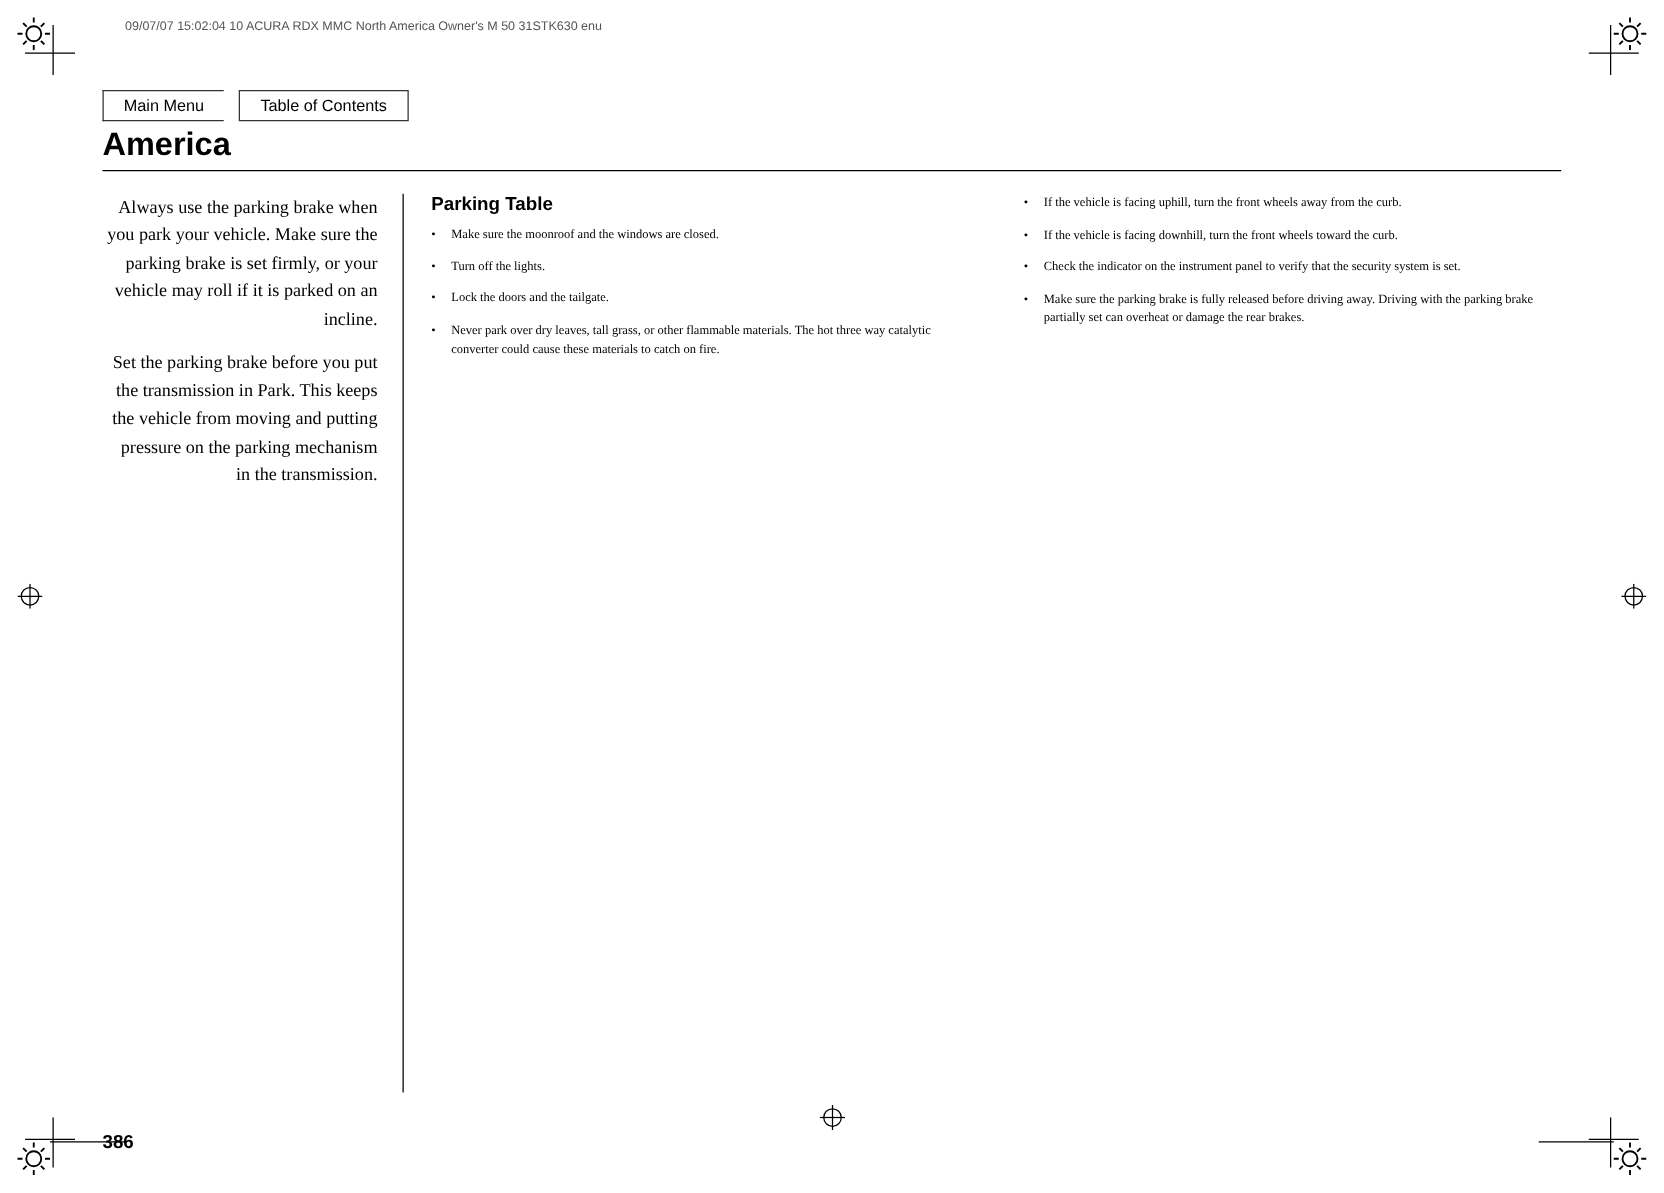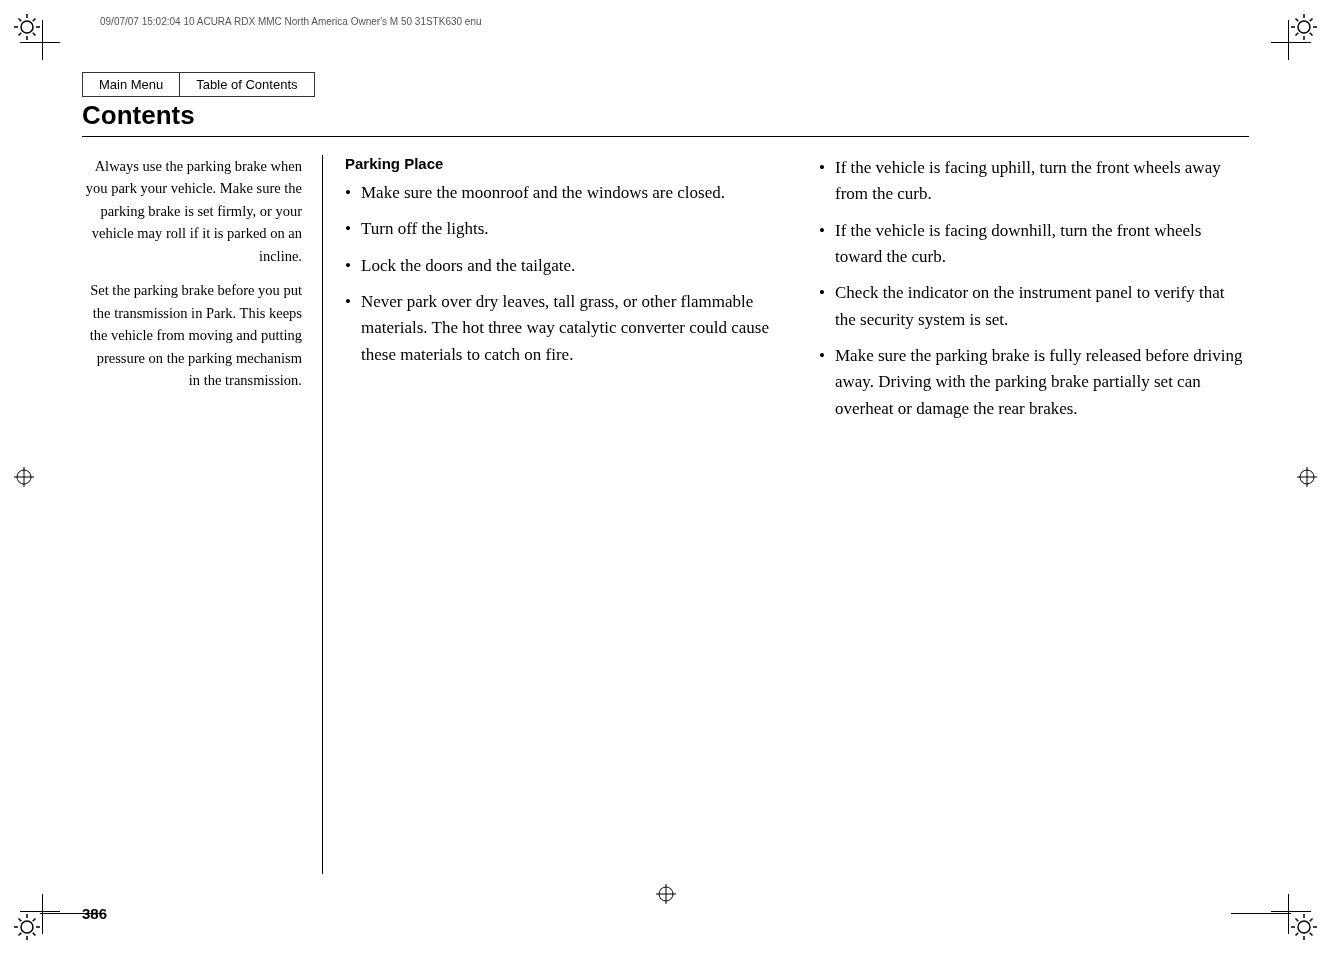--- a/index.html
+++ b/index.html
@@ -68,21 +68,21 @@
       font-family: Arial, sans-serif;
       white-space: nowrap;
     }
 
     
     .nav-buttons {
       position: absolute;
       top: 72px;
       left: 82px;
       display: flex;
-      gap: 0;
+      gap: 12px;
     }
 
     .nav-button {
       border: 1px solid #333;
       padding: 4px 16px;
       font-size: 13px;
       font-family: Arial, sans-serif;
       cursor: pointer;
       background: #fff;
       color: #000;
@@ -165,21 +165,21 @@
       font-family: Arial, sans-serif;
     }
 
     ul.bullet-list {
       list-style: none;
       padding: 0;
       margin: 0;
     }
 
     ul.bullet-list li {
-      font-size: 17px;
+      font-size: 10px;
       line-height: 1.55;
       margin-bottom: 10px;
       padding-left: 16px;
       position: relative;
     }
 
     ul.bullet-list li::before {
       content: '•';
       position: absolute;
       left: 0;
@@ -374,35 +374,35 @@
     </svg>
   </div>
 
   <div class="page-metadata">09/07/07  15:02:04    10 ACURA RDX MMC North America Owner's M 50 31STK630 enu</div>
 
   <div class="nav-buttons">
     <button class="nav-button">Main Menu</button>
     <button class="nav-button">Table of Contents</button>
   </div>
 
-  <div class="page-title">Contents</div>
+  <div class="page-title">America</div>
 
   <div class="title-rule"></div>
 
   <div class="content-area">
 
     <div class="col-left">
       <p>Always use the parking brake when you park your vehicle. Make sure the parking brake is set firmly, or your vehicle may roll if it is parked on an incline.</p>
       <p>Set the parking brake before you put the transmission in Park. This keeps the vehicle from moving and putting pressure on the parking mechanism in the transmission.</p>
     </div>
 
     <div class="col-divider"></div>
 
     <div class="col-middle">
-      <div class="section-heading">Parking Place</div>
+      <div class="section-heading">Parking Table</div>
       <ul class="bullet-list">
         <li>Make sure the moonroof and the windows are closed.</li>
         <li>Turn off the lights.</li>
         <li>Lock the doors and the tailgate.</li>
         <li>Never park over dry leaves, tall grass, or other flammable materials. The hot three way catalytic converter could cause these materials to catch on fire.</li>
       </ul>
     </div>
 
     <div class="col-right">
       <ul class="bullet-list">

